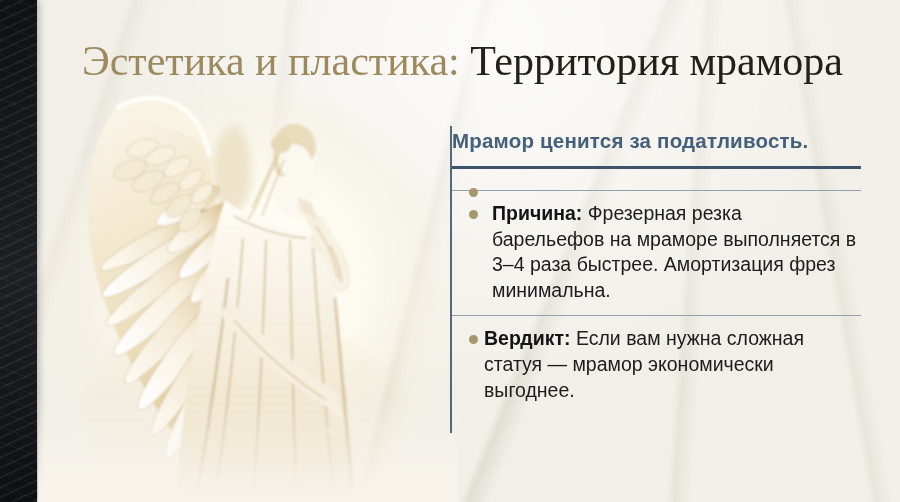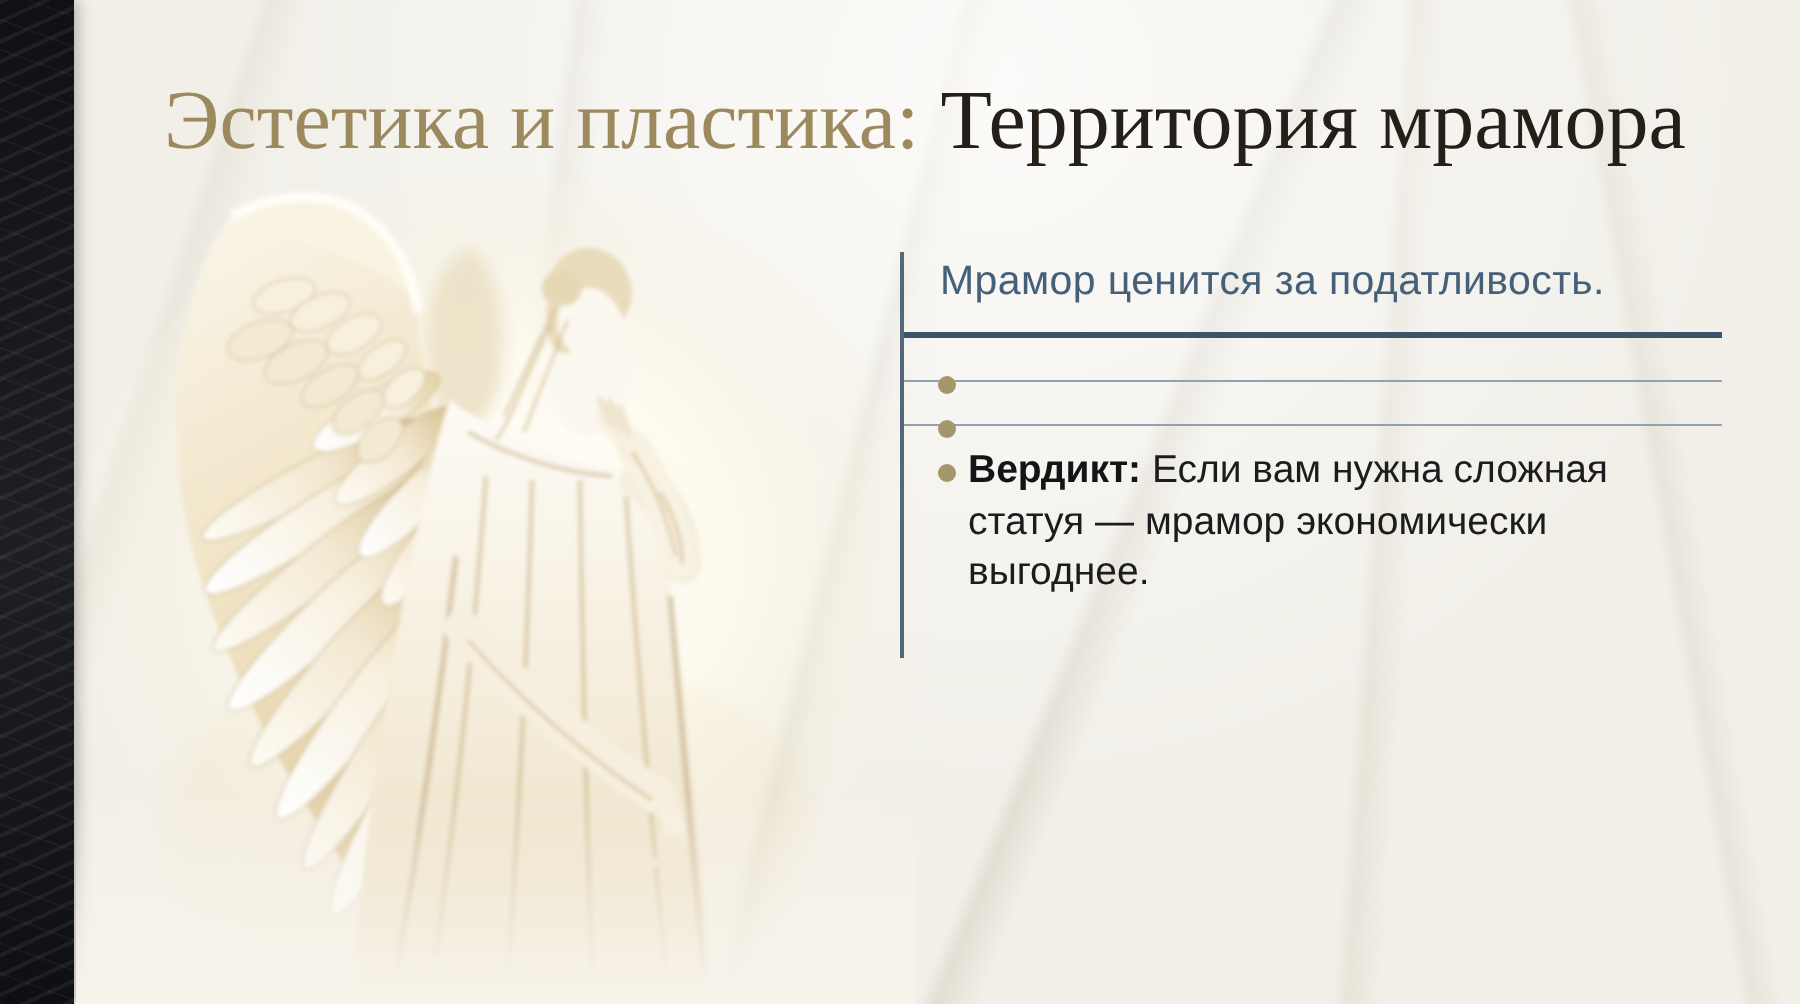--- a/index.html
+++ b/index.html
@@ -34,21 +34,21 @@
   .title .accent{color:#9c8a5e;}
   .title .main{color:#242019;}
   
   .statue{position:absolute; left:38px; top:88px; width:420px; height:414px;}
   
   .panel{
     position:absolute; left:450px; top:126px; width:409px;
     border-left:2px solid #55687a; padding:2px 0 18px 0;
   }
   .panel-header{
-    padding-left:18px; font-size:20.5px; font-weight:400; color:#45607b; letter-spacing:.2px; line-height:1.25;
+    font-size:20.5px; font-weight:700; color:#45607b; letter-spacing:.2px; line-height:1.25;
   }
   .hdr-rule{border-top:3px solid #3c5469; margin-top:12px; width:100%; height:0;}
   .item{position:relative; padding:10px 2px 11px 40px; border-bottom:1px solid #93a1ad;}
   .item:last-child{border-bottom:none;padding-left:32px;}
   .item .dot{
     position:absolute; left:17px; top:19px; width:9px; height:9px; border-radius:50%;
     background:#a6966c;
   }
   .itext{margin:0; font-size:19.5px; line-height:1.33; color:#1c1c1e;}
   .itext b{font-weight:700; color:#141416;}
@@ -195,20 +195,21 @@
   <div class="panel">
     <div class="panel-header">Мрамор ценится за податливость.</div>
     <div class="hdr-rule"></div>
 
     <div class="item">
       <span class="dot"></span>
     </div>
 
     <div class="item">
       <span class="dot"></span>
+      <p class="itext"><b>Причина:</b><span> Фрезерная резка барельефов на мраморе выполняется в 3–4 раза быстрее. Амортизация фрез минимальна.</span></p>
     </div>
 
     <div class="item">
       <span class="dot"></span>
       <p class="itext"><b>Вердикт:</b><span> Если вам нужна сложная статуя — мрамор экономически выгоднее.</span></p>
     </div>
   </div>
 
 </div>
 

